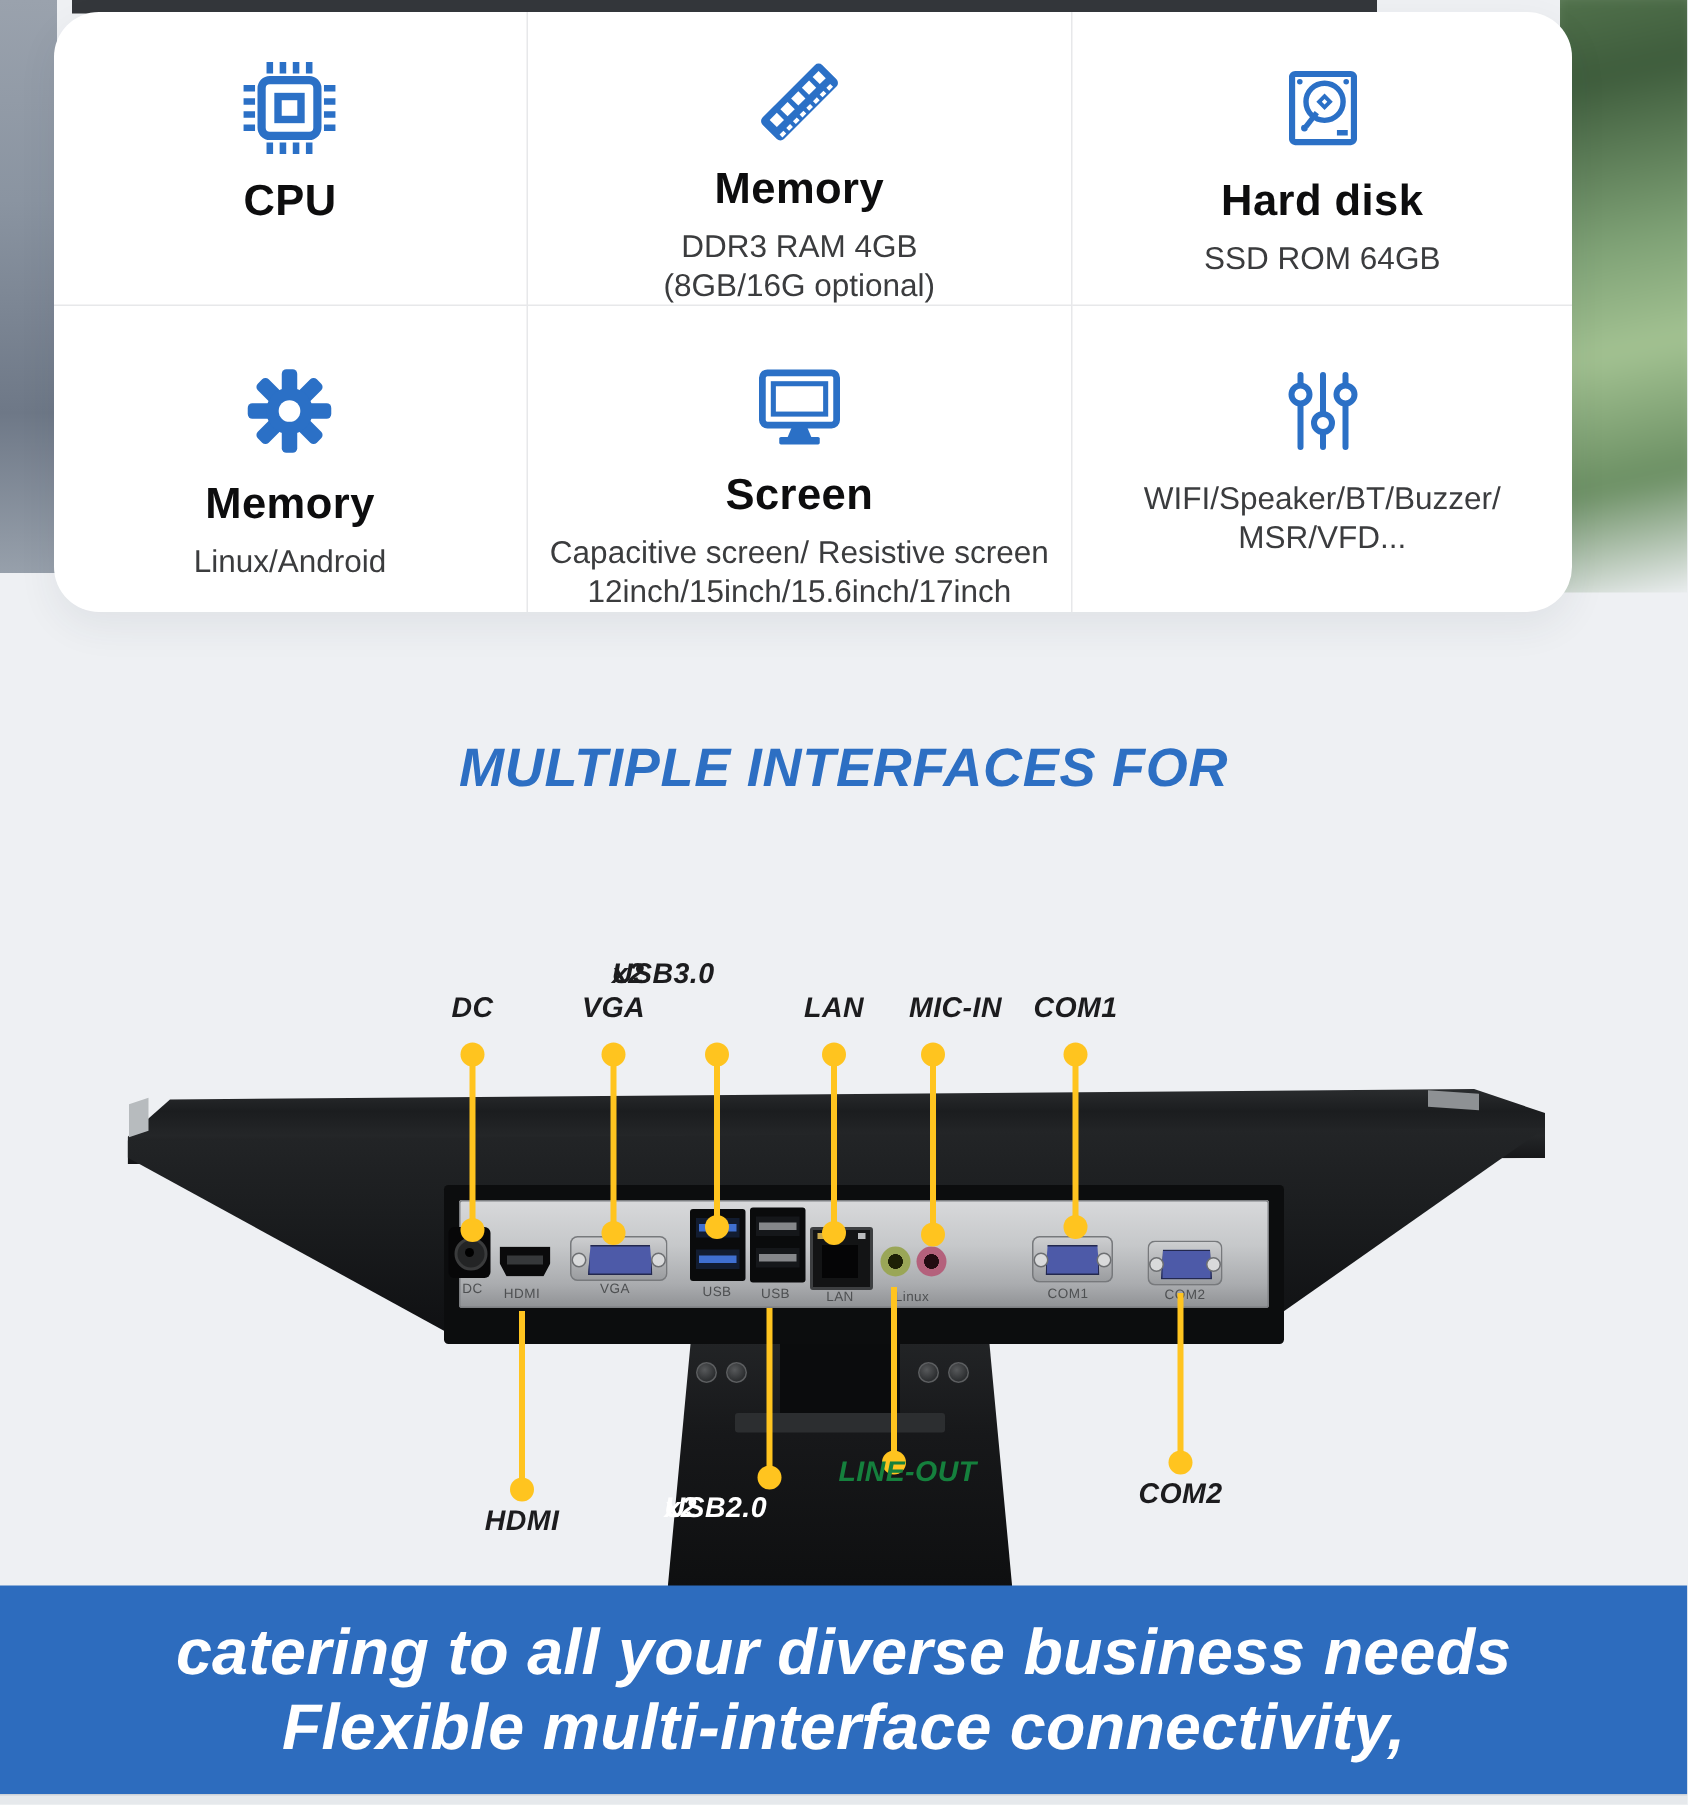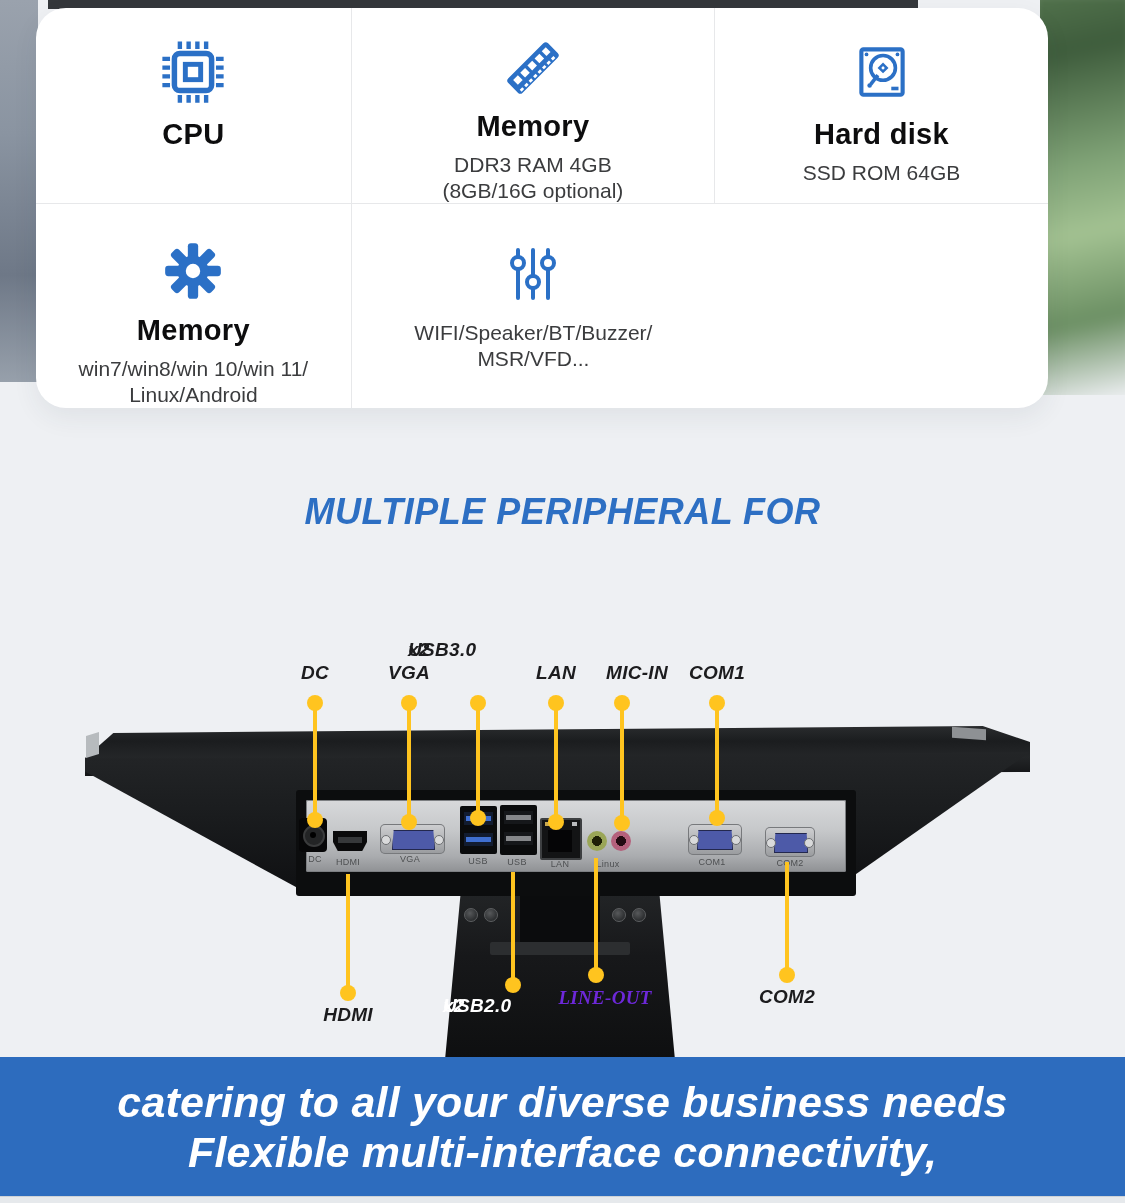--- a/index.html
+++ b/index.html
@@ -109,21 +109,21 @@
   .co-dc{left:245px;}   .co-dc .co-line{height:114px;}   .co-dc .db{top:157px;}
   .co-vga{left:339px;}  .co-vga .co-line{height:116px;}  .co-vga .db{top:159px;}
   .co-usb3{left:408px;} .co-usb3 .co-line{height:112px;} .co-usb3 .db{top:155px;}
   .co-lan{left:486px;}  .co-lan .co-line{height:116px;}  .co-lan .db{top:159px;}
   .co-mic{left:552px;}  .co-mic .co-line{height:117px;}  .co-mic .db{top:160px;} .co-mic .co-label{transform:translateX(15px);}
   .co-com1{left:647px;} .co-com1 .co-line{height:112px;} .co-com1 .db{top:155px;}
   
   .cob .co-line{top:0;}
   .cob-hdmi{left:278px;top:874px;} .cob-hdmi .co-line{height:119px;} .cob-hdmi .co-dot{top:111px;} .cob-hdmi .co-label{top:129px;}
   .cob-usb2{left:443px;top:872px;} .cob-usb2 .co-line{height:113px;} .cob-usb2 .co-dot{top:105px;} .cob-usb2 .co-label{top:122px;color:#fff;}
-  .cob-line{left:526px;top:858px;} .cob-line .co-line{height:117px;} .cob-line .co-dot{top:109px;} .cob-line .co-label{top:128px;color:#6d28d9;transform:translateX(9px);font-family:Liberation Serif, serif;}
+  .cob-line{left:526px;top:858px;} .cob-line .co-line{height:117px;} .cob-line .co-dot{top:109px;} .cob-line .co-label{top:112px;color:#15803d;transform:translateX(9px);}
   .cob-com2{left:717px;top:862px;} .cob-com2 .co-line{height:113px;} .cob-com2 .co-dot{top:105px;} .cob-com2 .co-label{top:123px;}
 
   
   .banner{position:absolute;left:0;top:1057px;width:1125px;height:139px;background:#2d6cbe;
     display:flex;flex-direction:column;align-items:center;justify-content:center;}
   .banner .bl{color:#ffffff;font-size:43px;line-height:50px;font-weight:700;font-style:italic;letter-spacing:.2px;}
   .bottom-strip{position:absolute;left:0;top:1196px;width:1125px;height:7px;background:#e6e9ec;border-top:1px solid #cdd2d7;}
 </style>
 </head>
 <body>
@@ -195,41 +195,53 @@
             <rect x="27" y="5" width="10" height="54" rx="3"></rect>
             <rect x="27" y="5" width="10" height="54" rx="3" transform="rotate(45 32 32)"></rect>
             <rect x="27" y="5" width="10" height="54" rx="3" transform="rotate(90 32 32)"></rect>
             <rect x="27" y="5" width="10" height="54" rx="3" transform="rotate(135 32 32)"></rect>
             <circle cx="32" cy="32" r="15"></circle>
           </g>
           <circle cx="32" cy="32" r="7" fill="#ffffff"></circle>
         </svg>
       </div>
       <div class="title">Memory</div>
-      <div class="line">win7/win8/win 10/win 11/</div>
       <div class="line">Linux/Android</div>
     </div>
 
+    <div class="cell r2 rline">
+      <div class="icon">
+        <svg viewBox="0 0 64 64" width="72" height="72">
+          <rect x="10" y="12" width="44" height="31" rx="3" fill="none" stroke="#2b70c6" stroke-width="4"></rect>
+          <rect x="16.5" y="18.5" width="31" height="18" fill="none" stroke="#2b70c6" stroke-width="3"></rect>
+          <path d="M28 43 L36 43 L39 50 L25 50 Z" fill="#2b70c6"></path>
+          <rect x="20" y="50" width="24" height="4.5" rx="1" fill="#2b70c6"></rect>
+        </svg>
+      </div>
+      <div class="title">Screen</div>
+      <div class="line">Capacitive screen/ Resistive screen</div>
+      <div class="line">12inch/15inch/15.6inch/17inch</div>
+    </div>
 
     <div class="cell r2">
       <div class="icon">
         <svg viewBox="0 0 64 64" width="64" height="64" fill="none" stroke="#2b70c6">
           <path d="M17 8v48M32 8v48M47 8v48" stroke-width="4" stroke-linecap="round"></path>
           <circle cx="17" cy="21" r="6" fill="#ffffff" stroke-width="4"></circle>
           <circle cx="32" cy="40" r="6" fill="#ffffff" stroke-width="4"></circle>
           <circle cx="47" cy="21" r="6" fill="#ffffff" stroke-width="4"></circle>
         </svg>
       </div>
       <div class="line">WIFI/Speaker/BT/Buzzer/</div>
       <div class="line">MSR/VFD...</div>
     </div>
   </div>
 
   <div class="if-heading">
-    <div>MULTIPLE PERIPHERAL FOR</div>
+    <div>MULTIPLE INTERFACES FOR</div>
   </div>
 
   <div class="scene">
     <div class="slab"></div>
     <div class="notch-l"></div>
     <div class="notch-r"></div>
     <div class="chassis"></div>
     <div class="stand"></div>
     <div class="hinge"></div>
     <div class="hinge-bar"></div>

